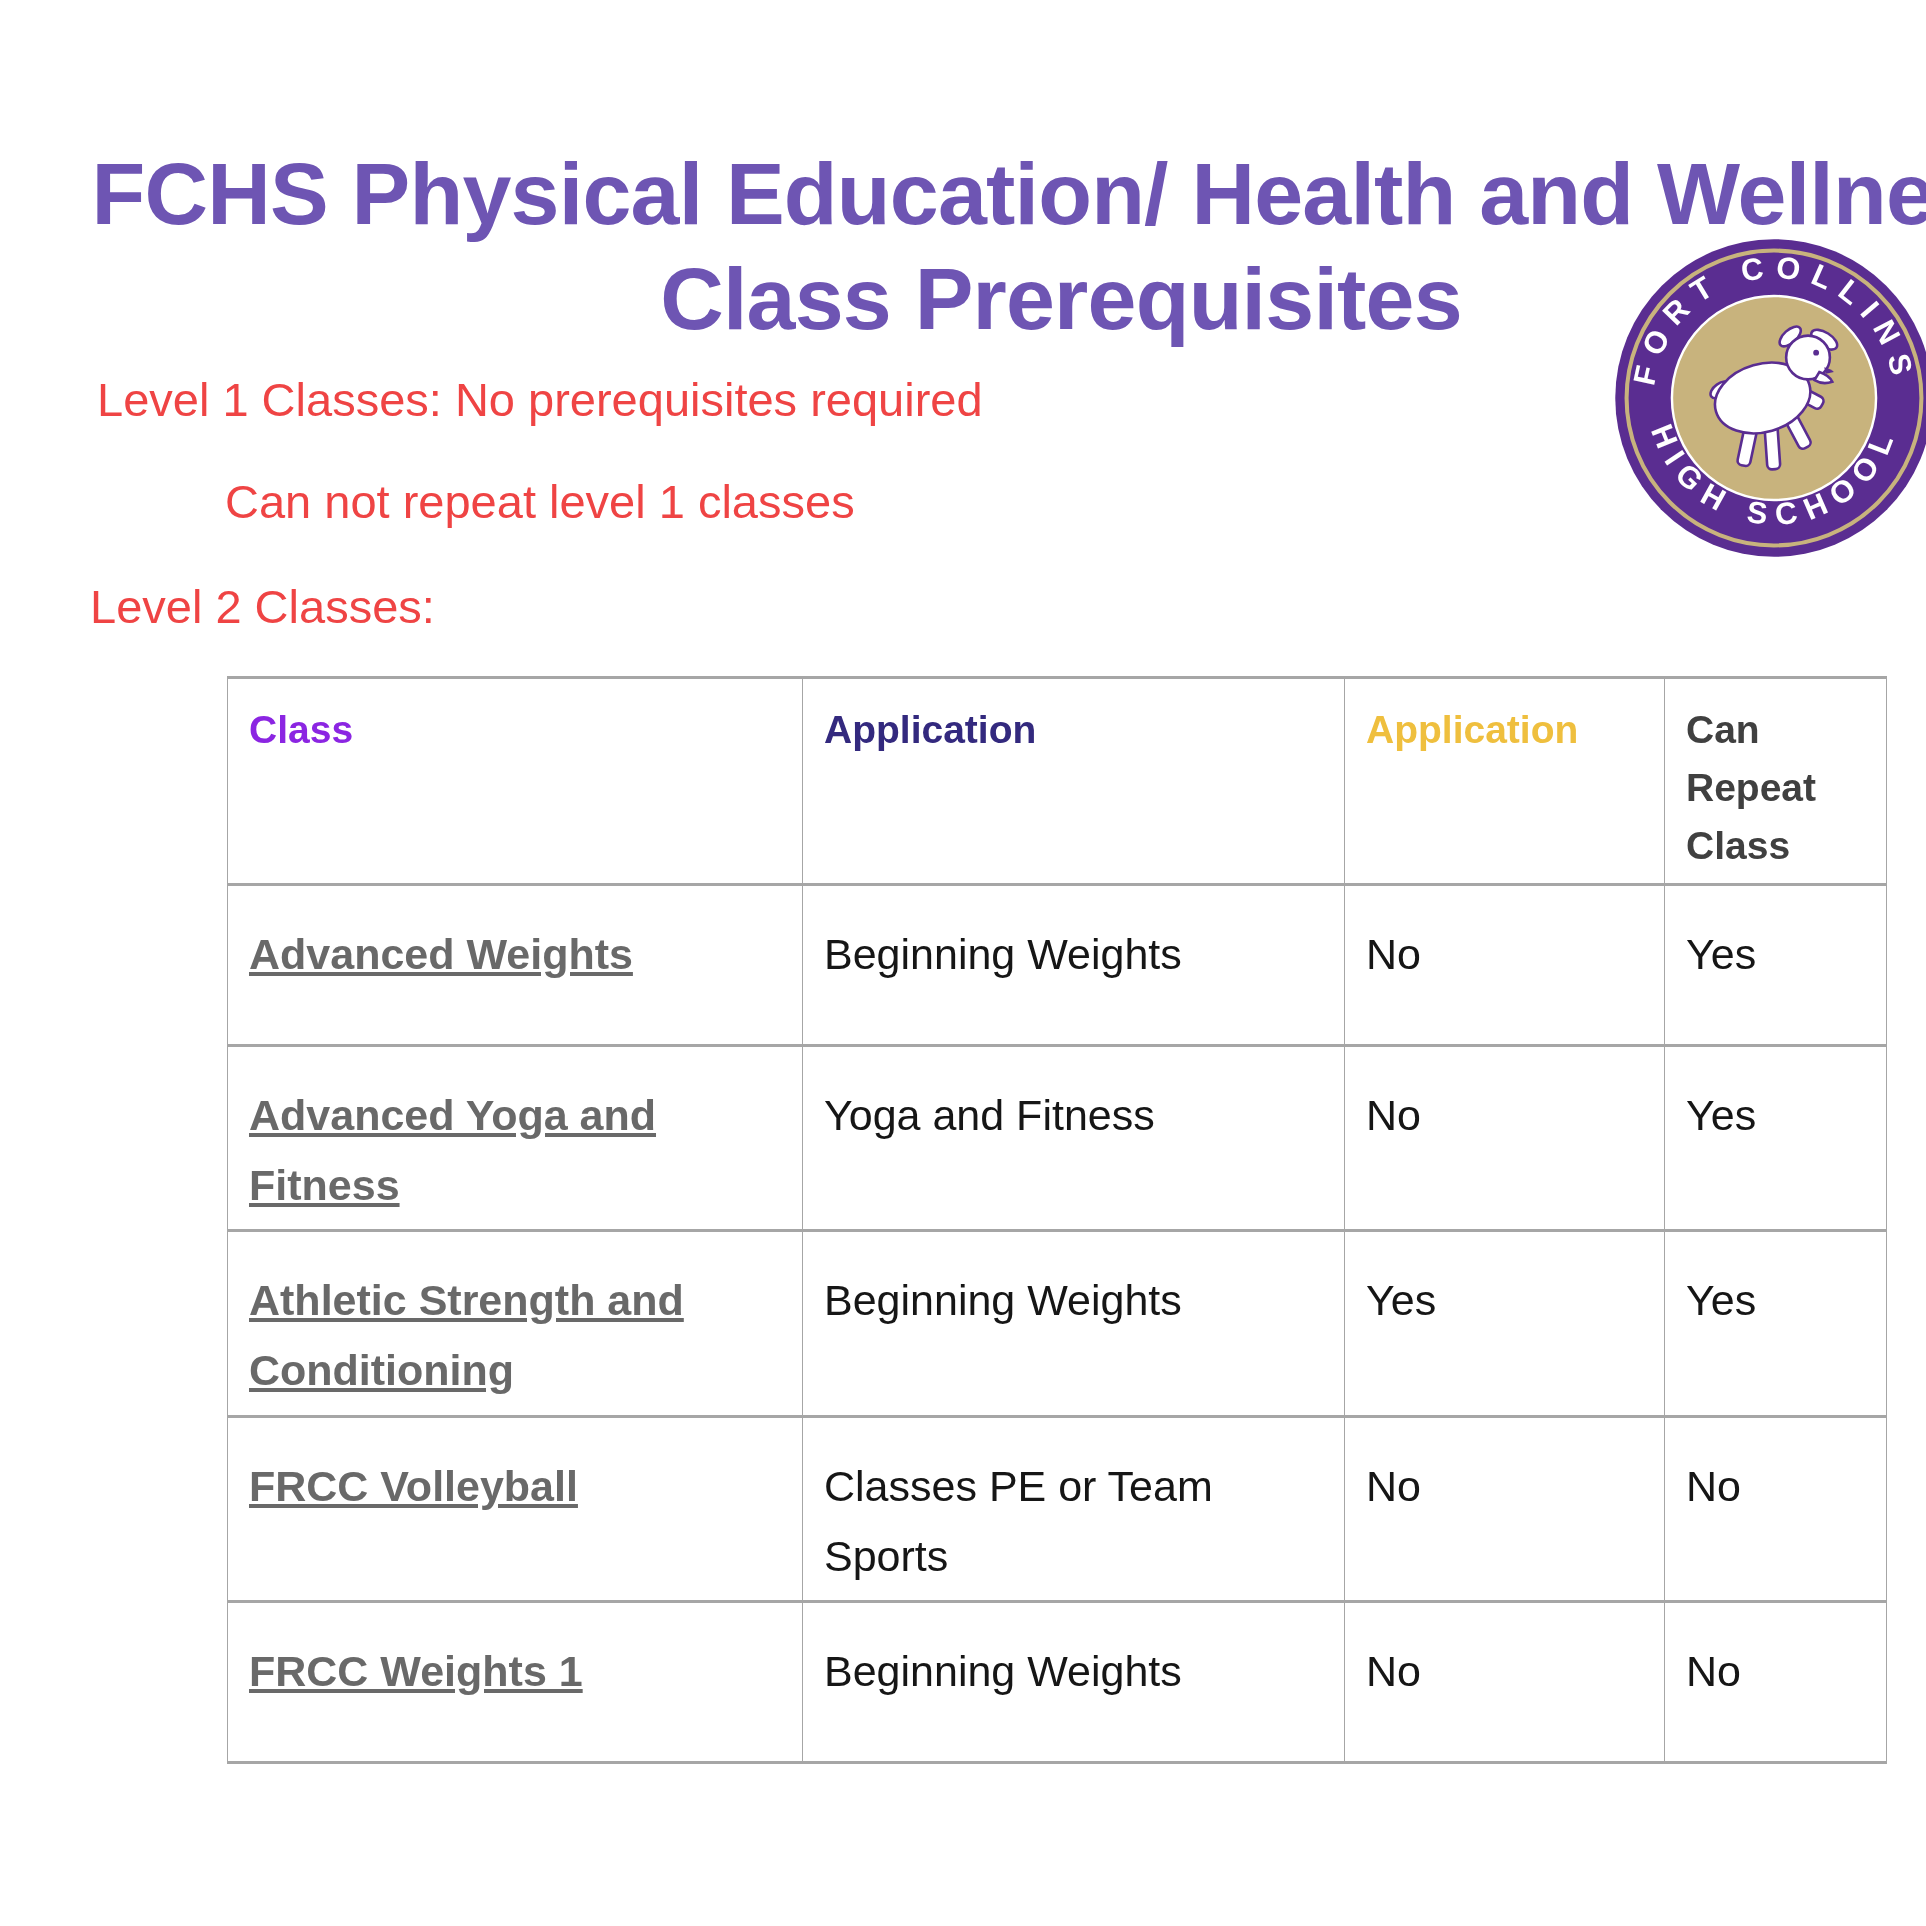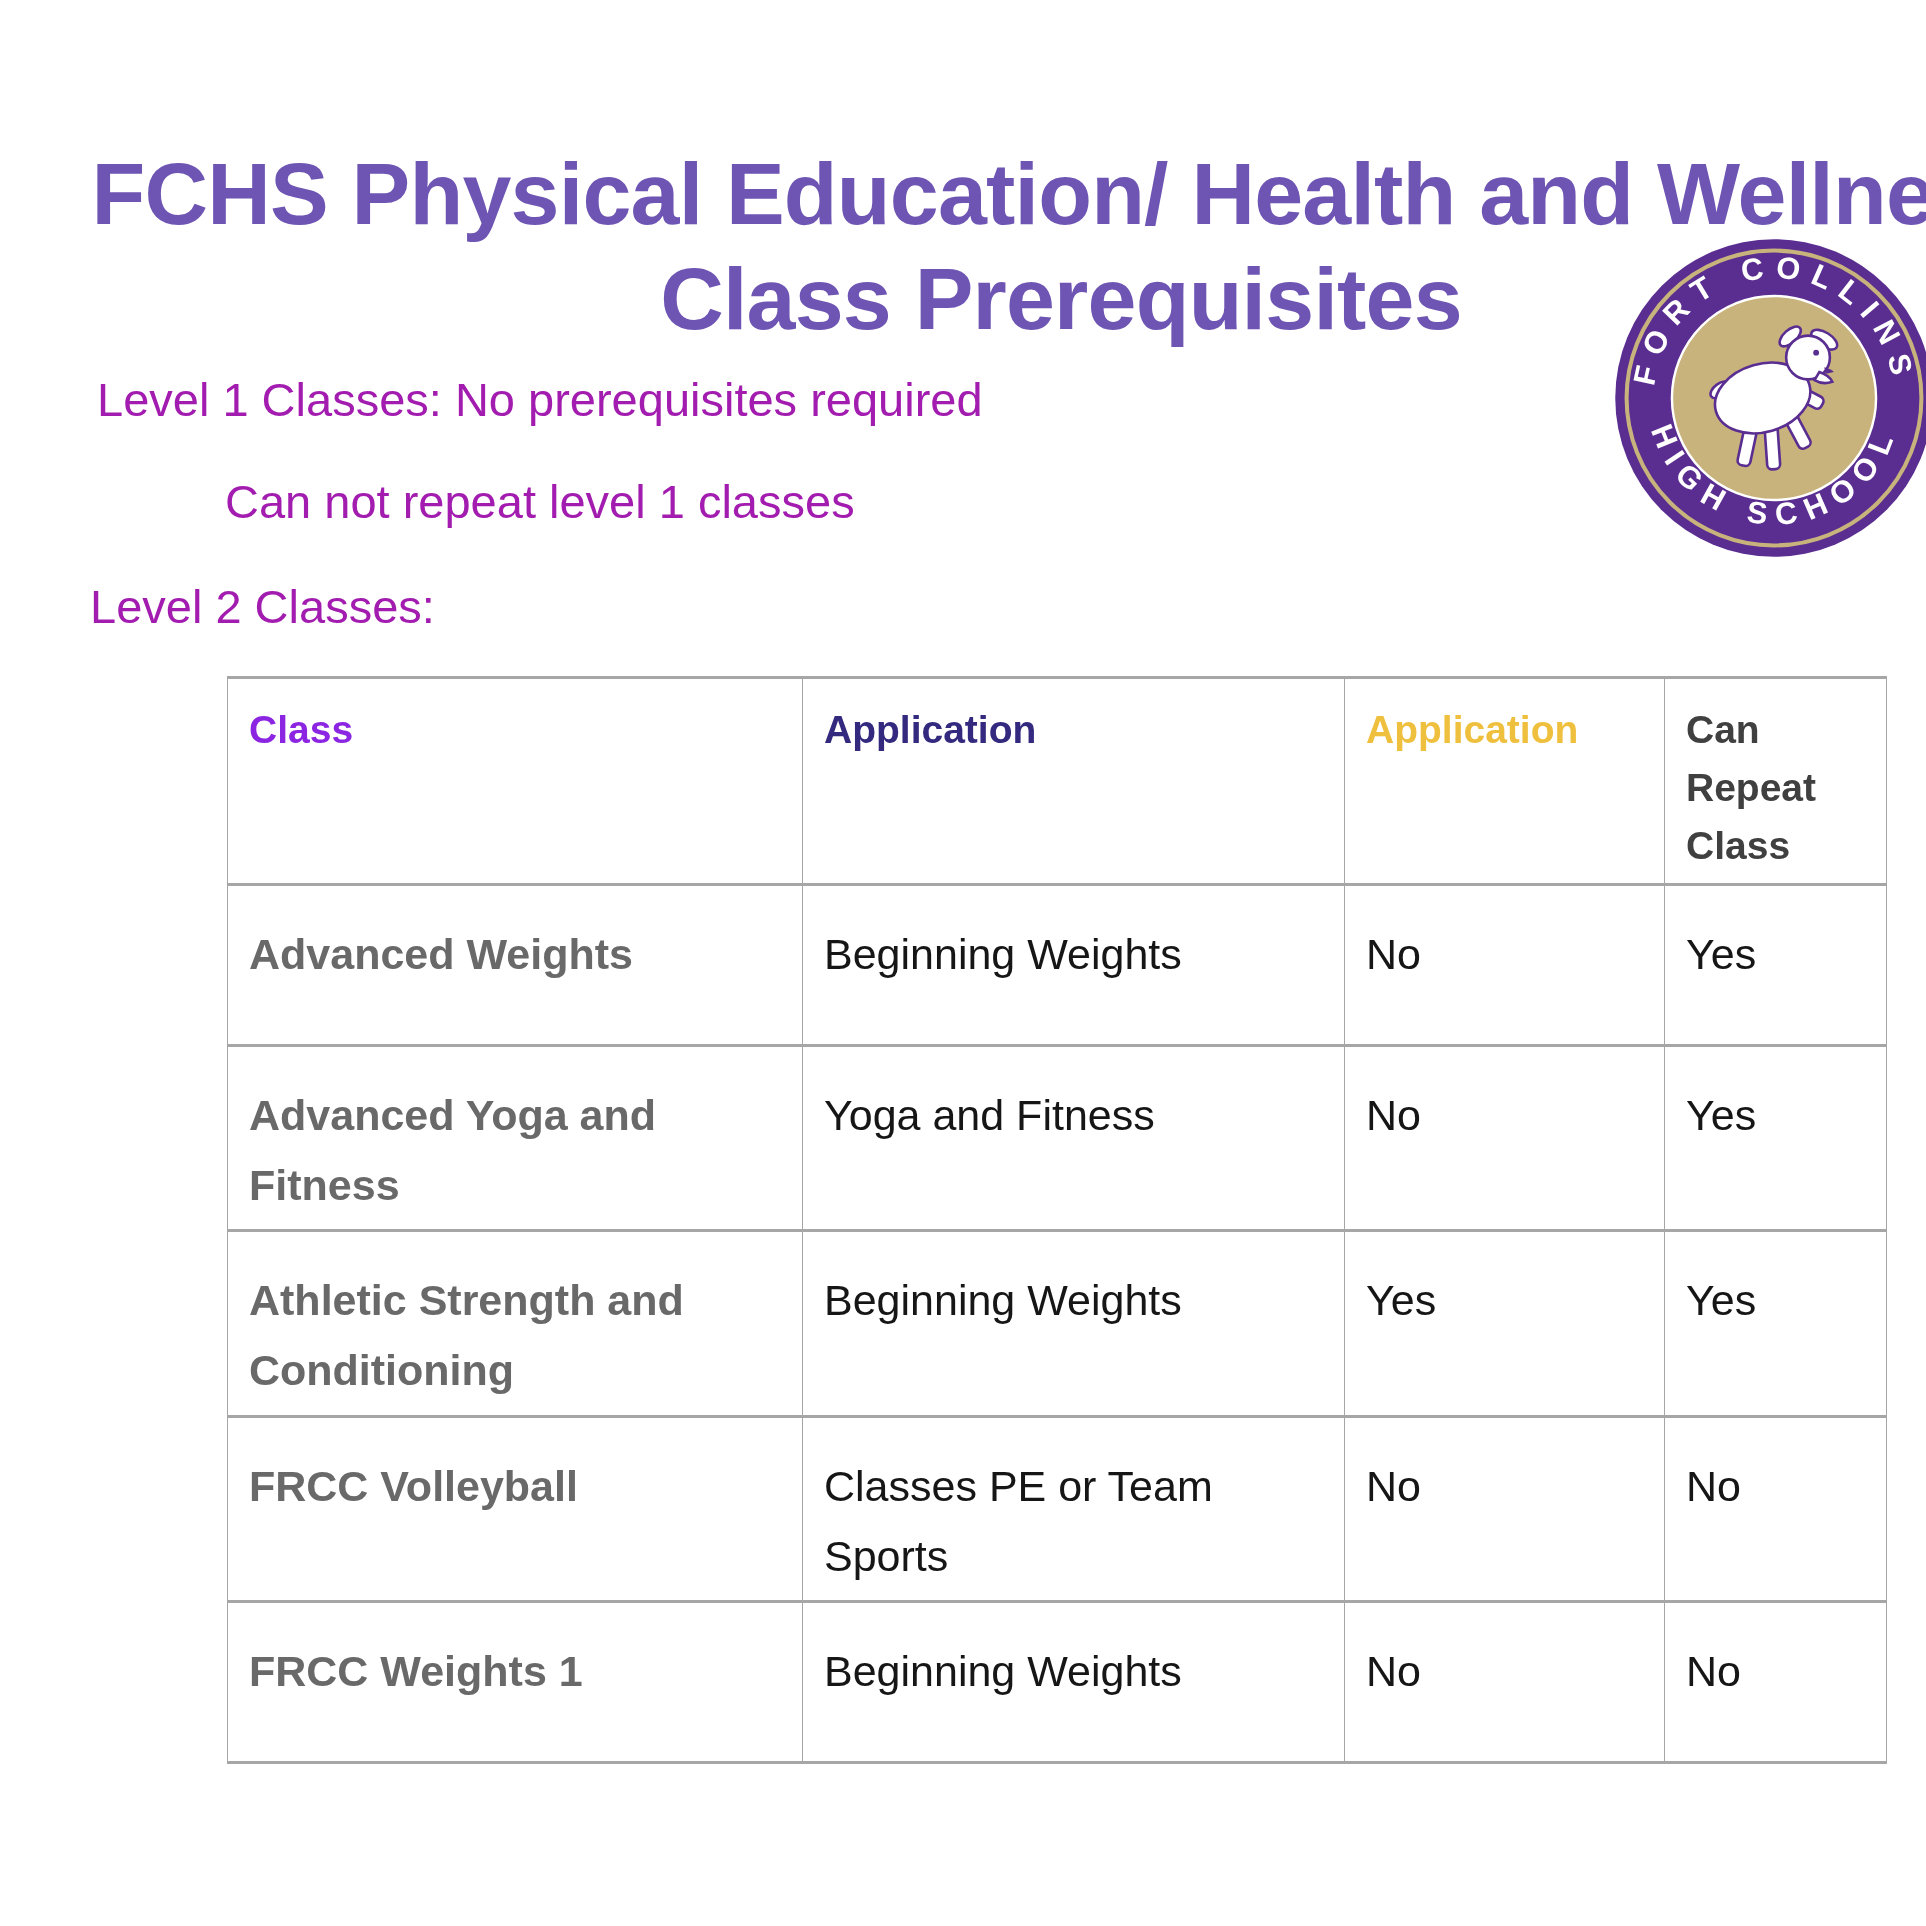--- a/index.html
+++ b/index.html
@@ -13,21 +13,21 @@
   .title{
     position:absolute;left:0;right:0;top:141px;
     text-align:center;
     font-size:88px;line-height:105px;font-weight:bold;
     color:#6E55B3;
     letter-spacing:-0.8px;
   }
   .intro{
     position:absolute;
     font-size:47px;line-height:58px;
-    color:#a21caf;
+    color:#ef4444;
     white-space:nowrap;
   }
   .intro1{left:97px;top:371px;}
   .intro2{left:225px;top:473px;}
   .intro3{left:90px;top:578px;}
 
   .logo{position:absolute;left:1612px;top:236px;width:324px;height:324px;}
 
   table.prereq{
     position:absolute;left:227px;top:676px;
@@ -54,21 +54,21 @@
   th.h-app{color:#EFBF3E;}
   th.h-repeat{
     font-size:28px;line-height:39px;color:#6B6B6B;
     padding-top:26px;
   }
   table.prereq td{
     height:116px;
     padding:33px 15.4px 9.2px 21px;
     font-size:43px;line-height:70px;
   }
-  td.cname{font-weight:bold;color:#696969;}
+  td.cname{font-weight:bold;color:#696969;text-decoration:underline;}
   td.cval{color:#161616;margin-top:44px;}
 </style>
 </head>
 <body>
 
 <div class="page">
 
   <div class="title" style="color: rgb(110, 85, 179);">
     <div>FCHS Physical Education/ Health and Wellness</div>
     <div>Class Prerequisites</div>

